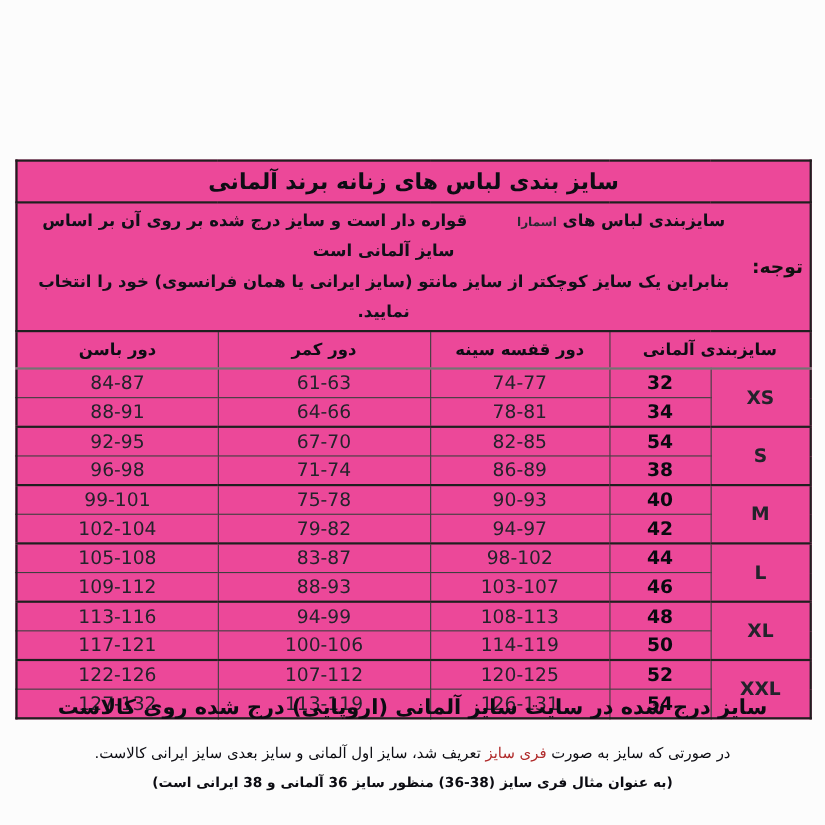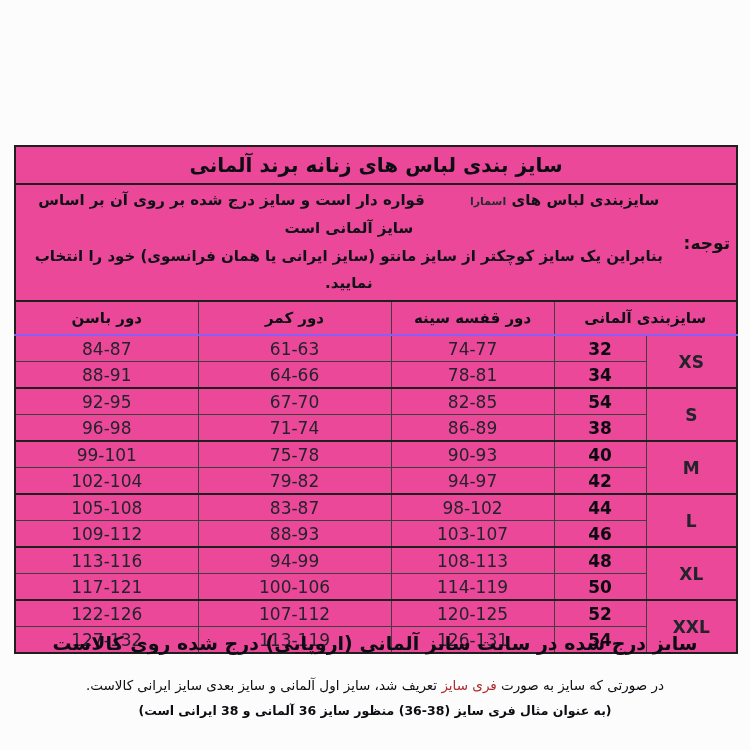--- a/index.html
+++ b/index.html
@@ -23,21 +23,21 @@
   }
   tr.row-note td{
     border:2px solid #1f1f1f;height:64px;
   }
   .note-wrap{display:flex;direction:rtl;align-items:center;padding:2px 6px;}
   .note-label{font-size:17px;font-weight:bold;white-space:nowrap;margin-left:8px;}
   .note-body{flex:1;font-size:15px;font-weight:bold;line-height:1.85;color:#101018;}
   .brand-inline{font-size:11px;font-weight:bold;color:#2a2a33;margin-left:40px;}
   tr.row-header th{
     height:32px;font-size:15px;font-weight:bold;color:#0d0d14;
-    border-bottom:2px solid #8b5cf6;border-top:2px solid #1f1f1f;
+    border-bottom:2px solid #737373;border-top:2px solid #1f1f1f;
   }
   tr.data td{height:25px;font-size:17px;color:#23232b;}
   tr.data td.range{direction:ltr;unicode-bidi:embed;}
   tr.data td.sizenum{font-weight:bold;color:#0a0a10;}
   td.sizeletter{
     font-size:19px;font-weight:bold;color:#0a0a10;
     border:1px solid #3f3f3f;
   }
   tr.g0 td{border-top:2px solid #1f1f1f;}
   tr.g1 td{border-top:1px solid #6f6f6f;}

